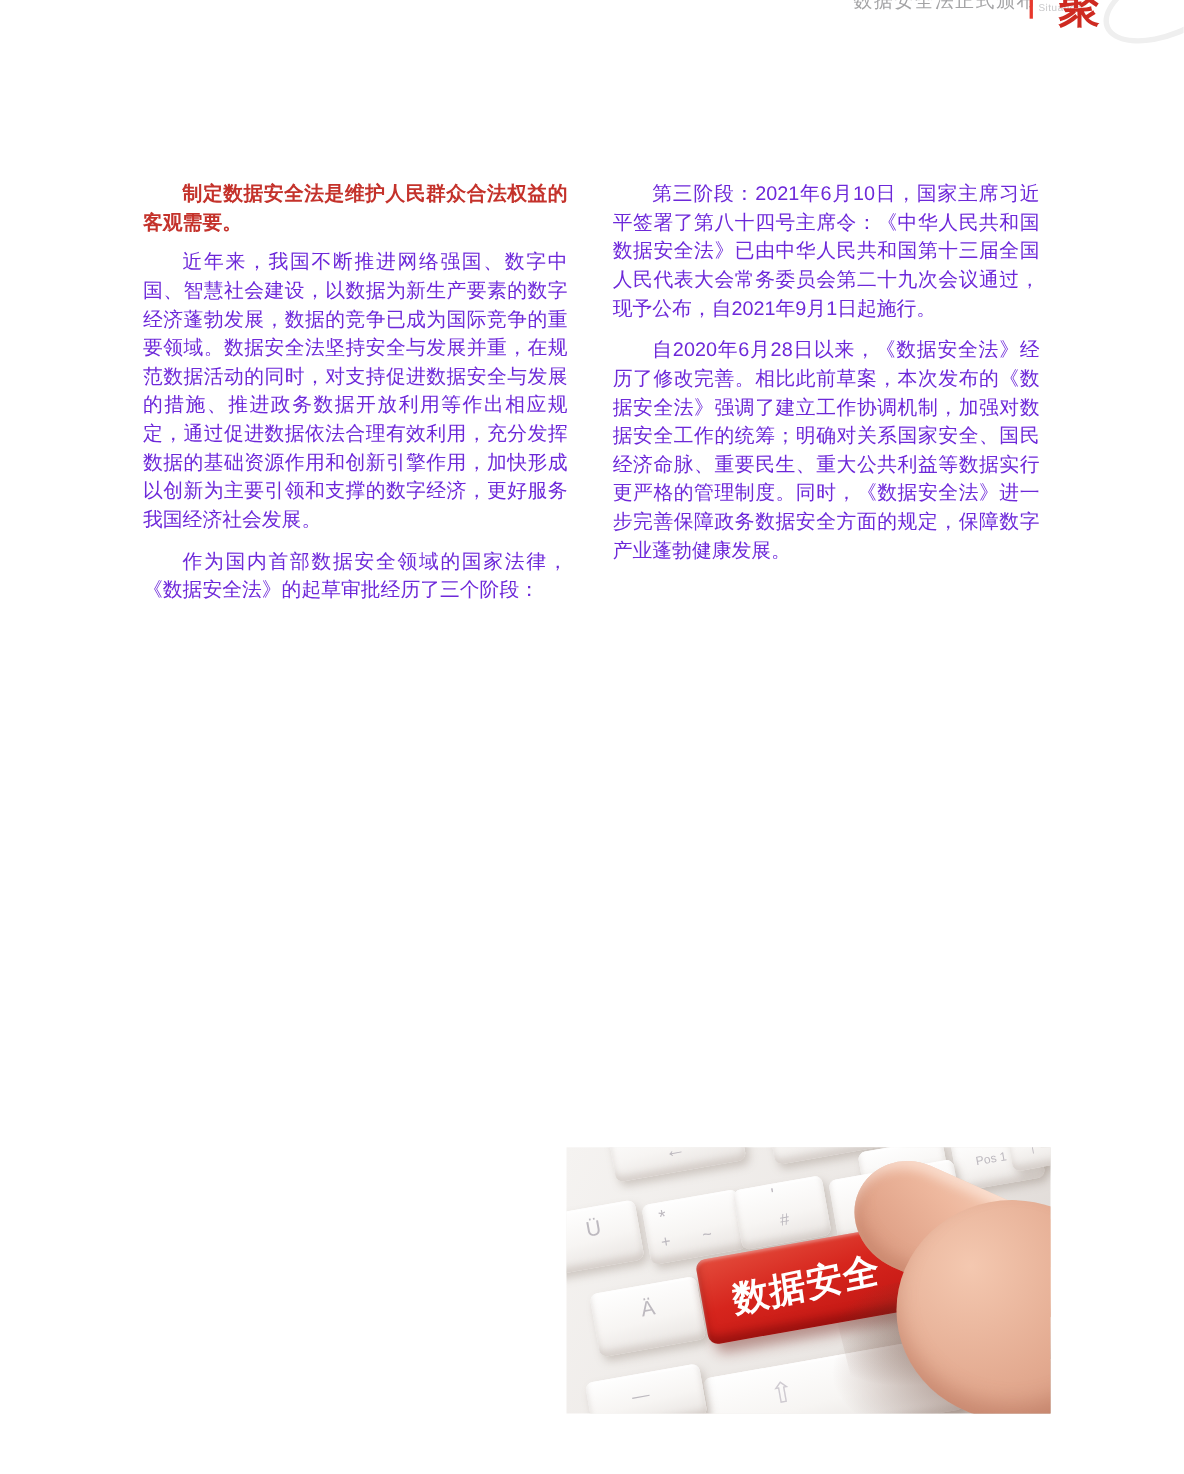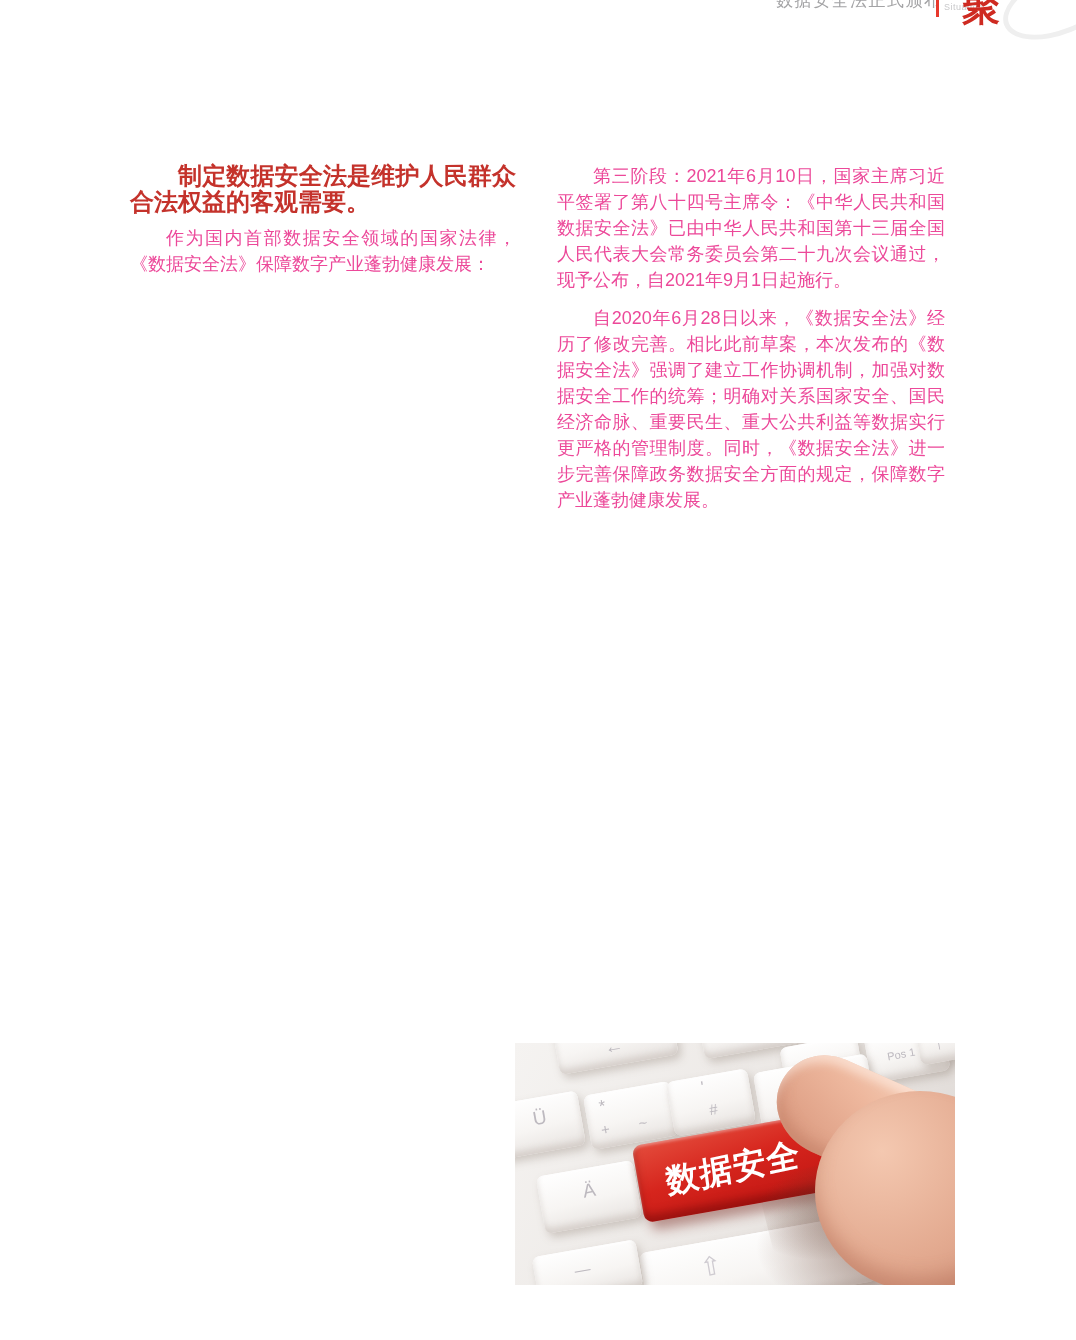--- a/index.html
+++ b/index.html
@@ -22,25 +22,25 @@
   }
   .hdr-swoosh{
     position:absolute;left:1000px;top:-28px;width:110px;height:52px;
     border:5px solid #efefef;border-radius:50%;transform:rotate(-22deg);
   }
   
   .col{position:absolute;top:163px;}
   .col-left{left:130px;width:386px;}
   .col-right{left:557px;width:388px;}
   .col p{
-    font-size:18px;line-height:26px;color:#ec4899;
+    font-size:18px;line-height:26px;color:#6d28d9;
     text-align:justify;text-indent:2em;margin:0 0 12px 0;
   }
   .red-heading{
-    font-size:24px;line-height:26px;color:#c4322b;font-weight:bold;
+    font-size:18px;line-height:26px;color:#c4322b;font-weight:bold;
     text-align:justify;text-indent:2em;margin:0 0 10px 0;
   }
   .red-heading.spaced{margin-top:18px;}
   
   .end-mark{
     display:inline-block;vertical-align:-3px;margin-left:4px;
     width:16px;height:18px;border-radius:4px;background:#3a48a1;
     position:relative;
   }
   .end-mark svg{position:absolute;left:2px;top:2px;}
@@ -97,21 +97,22 @@
 <div>
   <div class="hdr-title">数据安全法正式颁布</div>
   <div class="hdr-bar"></div>
   <div class="hdr-situation">Situation</div>
   <div class="hdr-char">聚</div>
   <div class="hdr-swoosh"></div>
 </div>
 
 <div class="col col-left">
   <h3 class="red-heading">制定数据安全法是维护人民群众合法权益的客观需要。</h3>
-  <p>作为国内首部数据安全领域的国家法律，《数据安全法》保障数字产业蓬勃健康发展：</p>
+  <p>近年来，我国不断推进网络强国、数字中国、智慧社会建设，以数据为新生产要素的数字经济蓬勃发展，数据的竞争已成为国际竞争的重要领域。数据安全法坚持安全与发展并重，在规范数据活动的同时，对支持促进数据安全与发展的措施、推进政务数据开放利用等作出相应规定，通过促进数据依法合理有效利用，充分发挥数据的基础资源作用和创新引擎作用，加快形成以创新为主要引领和支撑的数字经济，更好服务我国经济社会发展。</p>
+  <p>作为国内首部数据安全领域的国家法律，《数据安全法》的起草审批经历了三个阶段：</p>
 </div>
 
 <div class="col col-right">
   <p>第三阶段：2021年6月10日，国家主席习近平签署了第八十四号主席令：《中华人民共和国数据安全法》已由中华人民共和国第十三届全国人民代表大会常务委员会第二十九次会议通过，现予公布，自2021年9月1日起施行。</p>
   <p>自2020年6月28日以来，《数据安全法》经历了修改完善。相比此前草案，本次发布的《数据安全法》强调了建立工作协调机制，加强对数据安全工作的统筹；明确对关系国家安全、国民经济命脉、重要民生、重大公共利益等数据实行更严格的管理制度。同时，《数据安全法》进一步完善保障政务数据安全方面的规定，保障数字产业蓬勃健康发展。</p>
 </div>
 
 <div class="photo">
 
   <div class="key" style="left:40px;top:-30px;width:120px;height:52px;">

